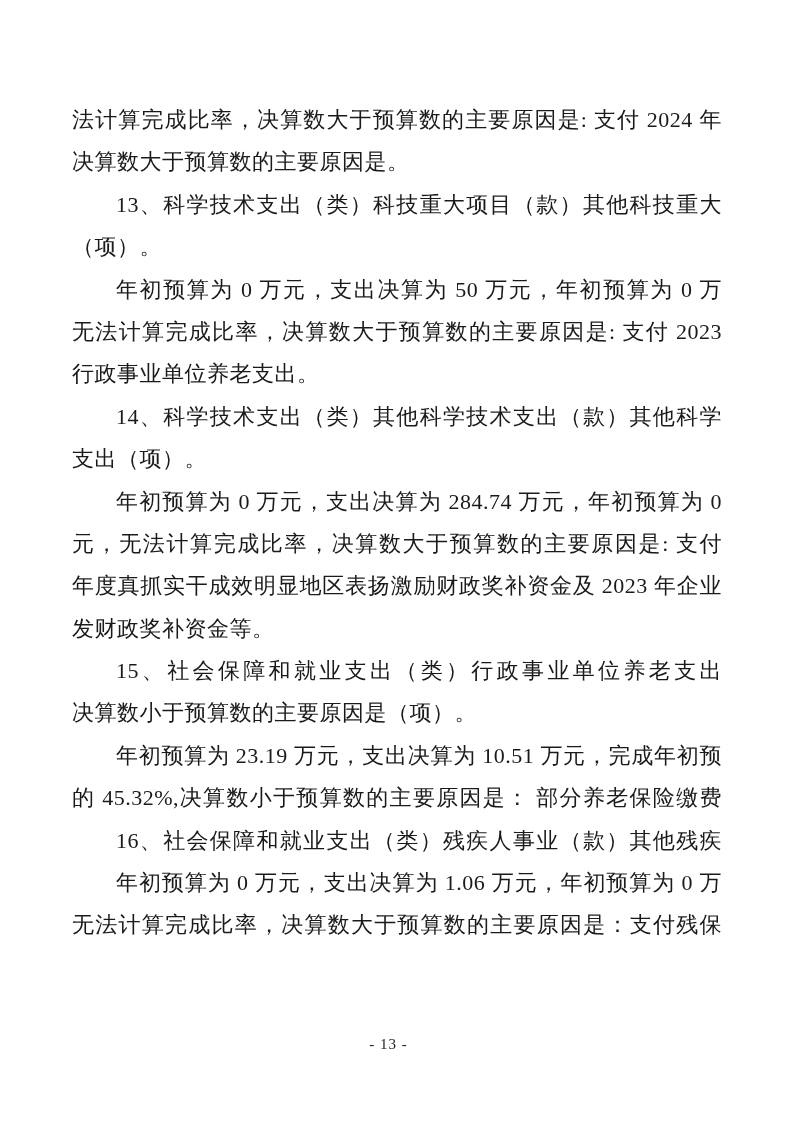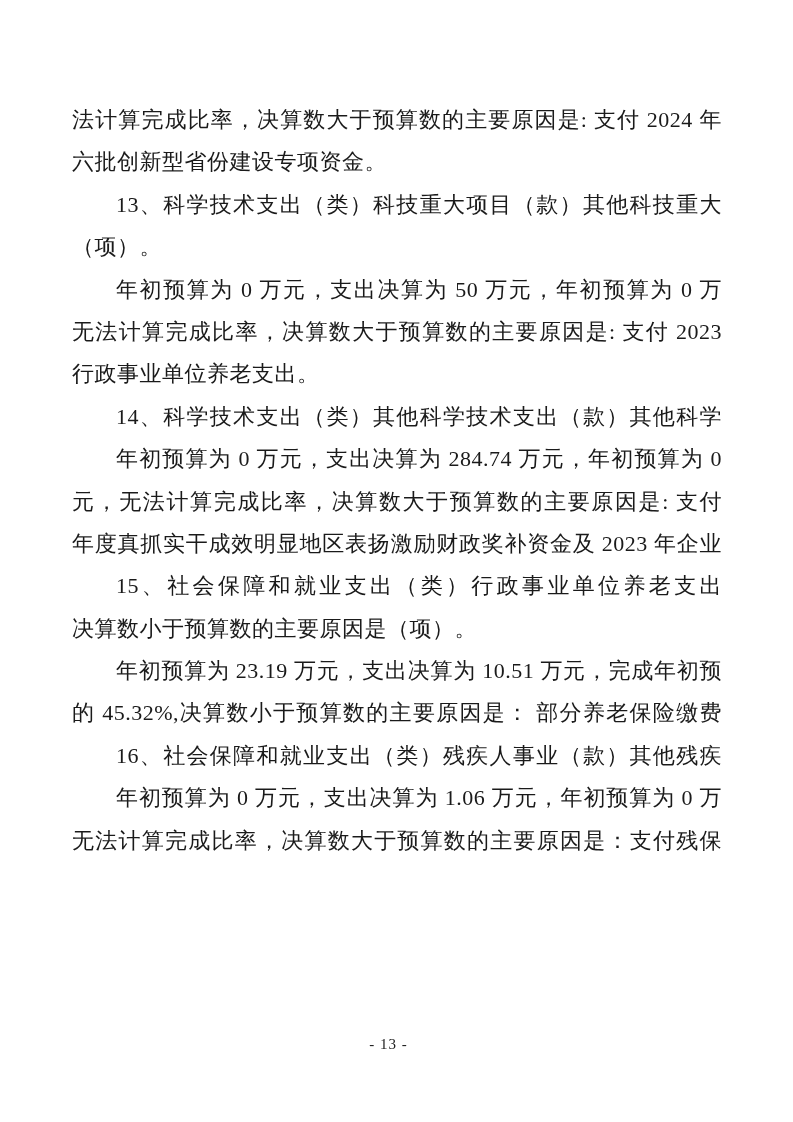--- a/index.html
+++ b/index.html
@@ -47,30 +47,32 @@
     letter-spacing: 1px;
     color: #1a1a1a;
   }
 </style>
 </head>
 <body>
 
 <div class="page">
   <div class="doc-body">
       <div class="line justify">法计算完成比率，决算数大于预算数的主要原因是: 支付 2024 年度第</div>
-      <div class="line">六批创新型省份建设专项资金。</div>
+      <div class="line">决算数大于预算数的主要原因是。</div>
       <div class="line indent justify">13、科学技术支出（类）科技重大项目（款）其他科技重大项目</div>
       <div class="line">（项）。</div>
       <div class="line indent justify">年初预算为 0 万元，支出决算为 50 万元，年初预算为 0 万元，</div>
       <div class="line justify">无法计算完成比率，决算数大于预算数的主要原因是: 支付 2023 年市</div>
       <div class="line">行政事业单位养老支出。</div>
       <div class="line indent justify">14、科学技术支出（类）其他科学技术支出（款）其他科学技术</div>
+      <div class="line">支出（项）。</div>
       <div class="line indent justify">年初预算为 0 万元，支出决算为 284.74 万元，年初预算为 0 万</div>
       <div class="line justify">元，无法计算完成比率，决算数大于预算数的主要原因是: 支付 2022</div>
       <div class="line justify">年度真抓实干成效明显地区表扬激励财政奖补资金及 2023 年企业研</div>
+      <div class="line">发财政奖补资金等。</div>
       <div class="line indent justify">15、社会保障和就业支出（类）行政事业单位养老支出（款）机</div>
       <div class="line">决算数小于预算数的主要原因是（项）。</div>
       <div class="line indent justify">年初预算为 23.19 万元，支出决算为 10.51 万元，完成年初预算</div>
       <div class="line justify">的 45.32%,决算数小于预算数的主要原因是： 部分养老保险缴费支出</div>
       <div class="line indent justify">16、社会保障和就业支出（类）残疾人事业（款）其他残疾人事</div>
       <div class="line indent justify">年初预算为 0 万元，支出决算为 1.06 万元，年初预算为 0 万元，</div>
       <div class="line justify">无法计算完成比率，决算数大于预算数的主要原因是：支付残保金。</div>
     </div>
   <div class="page-footer">
     <span>- 13 -</span>

